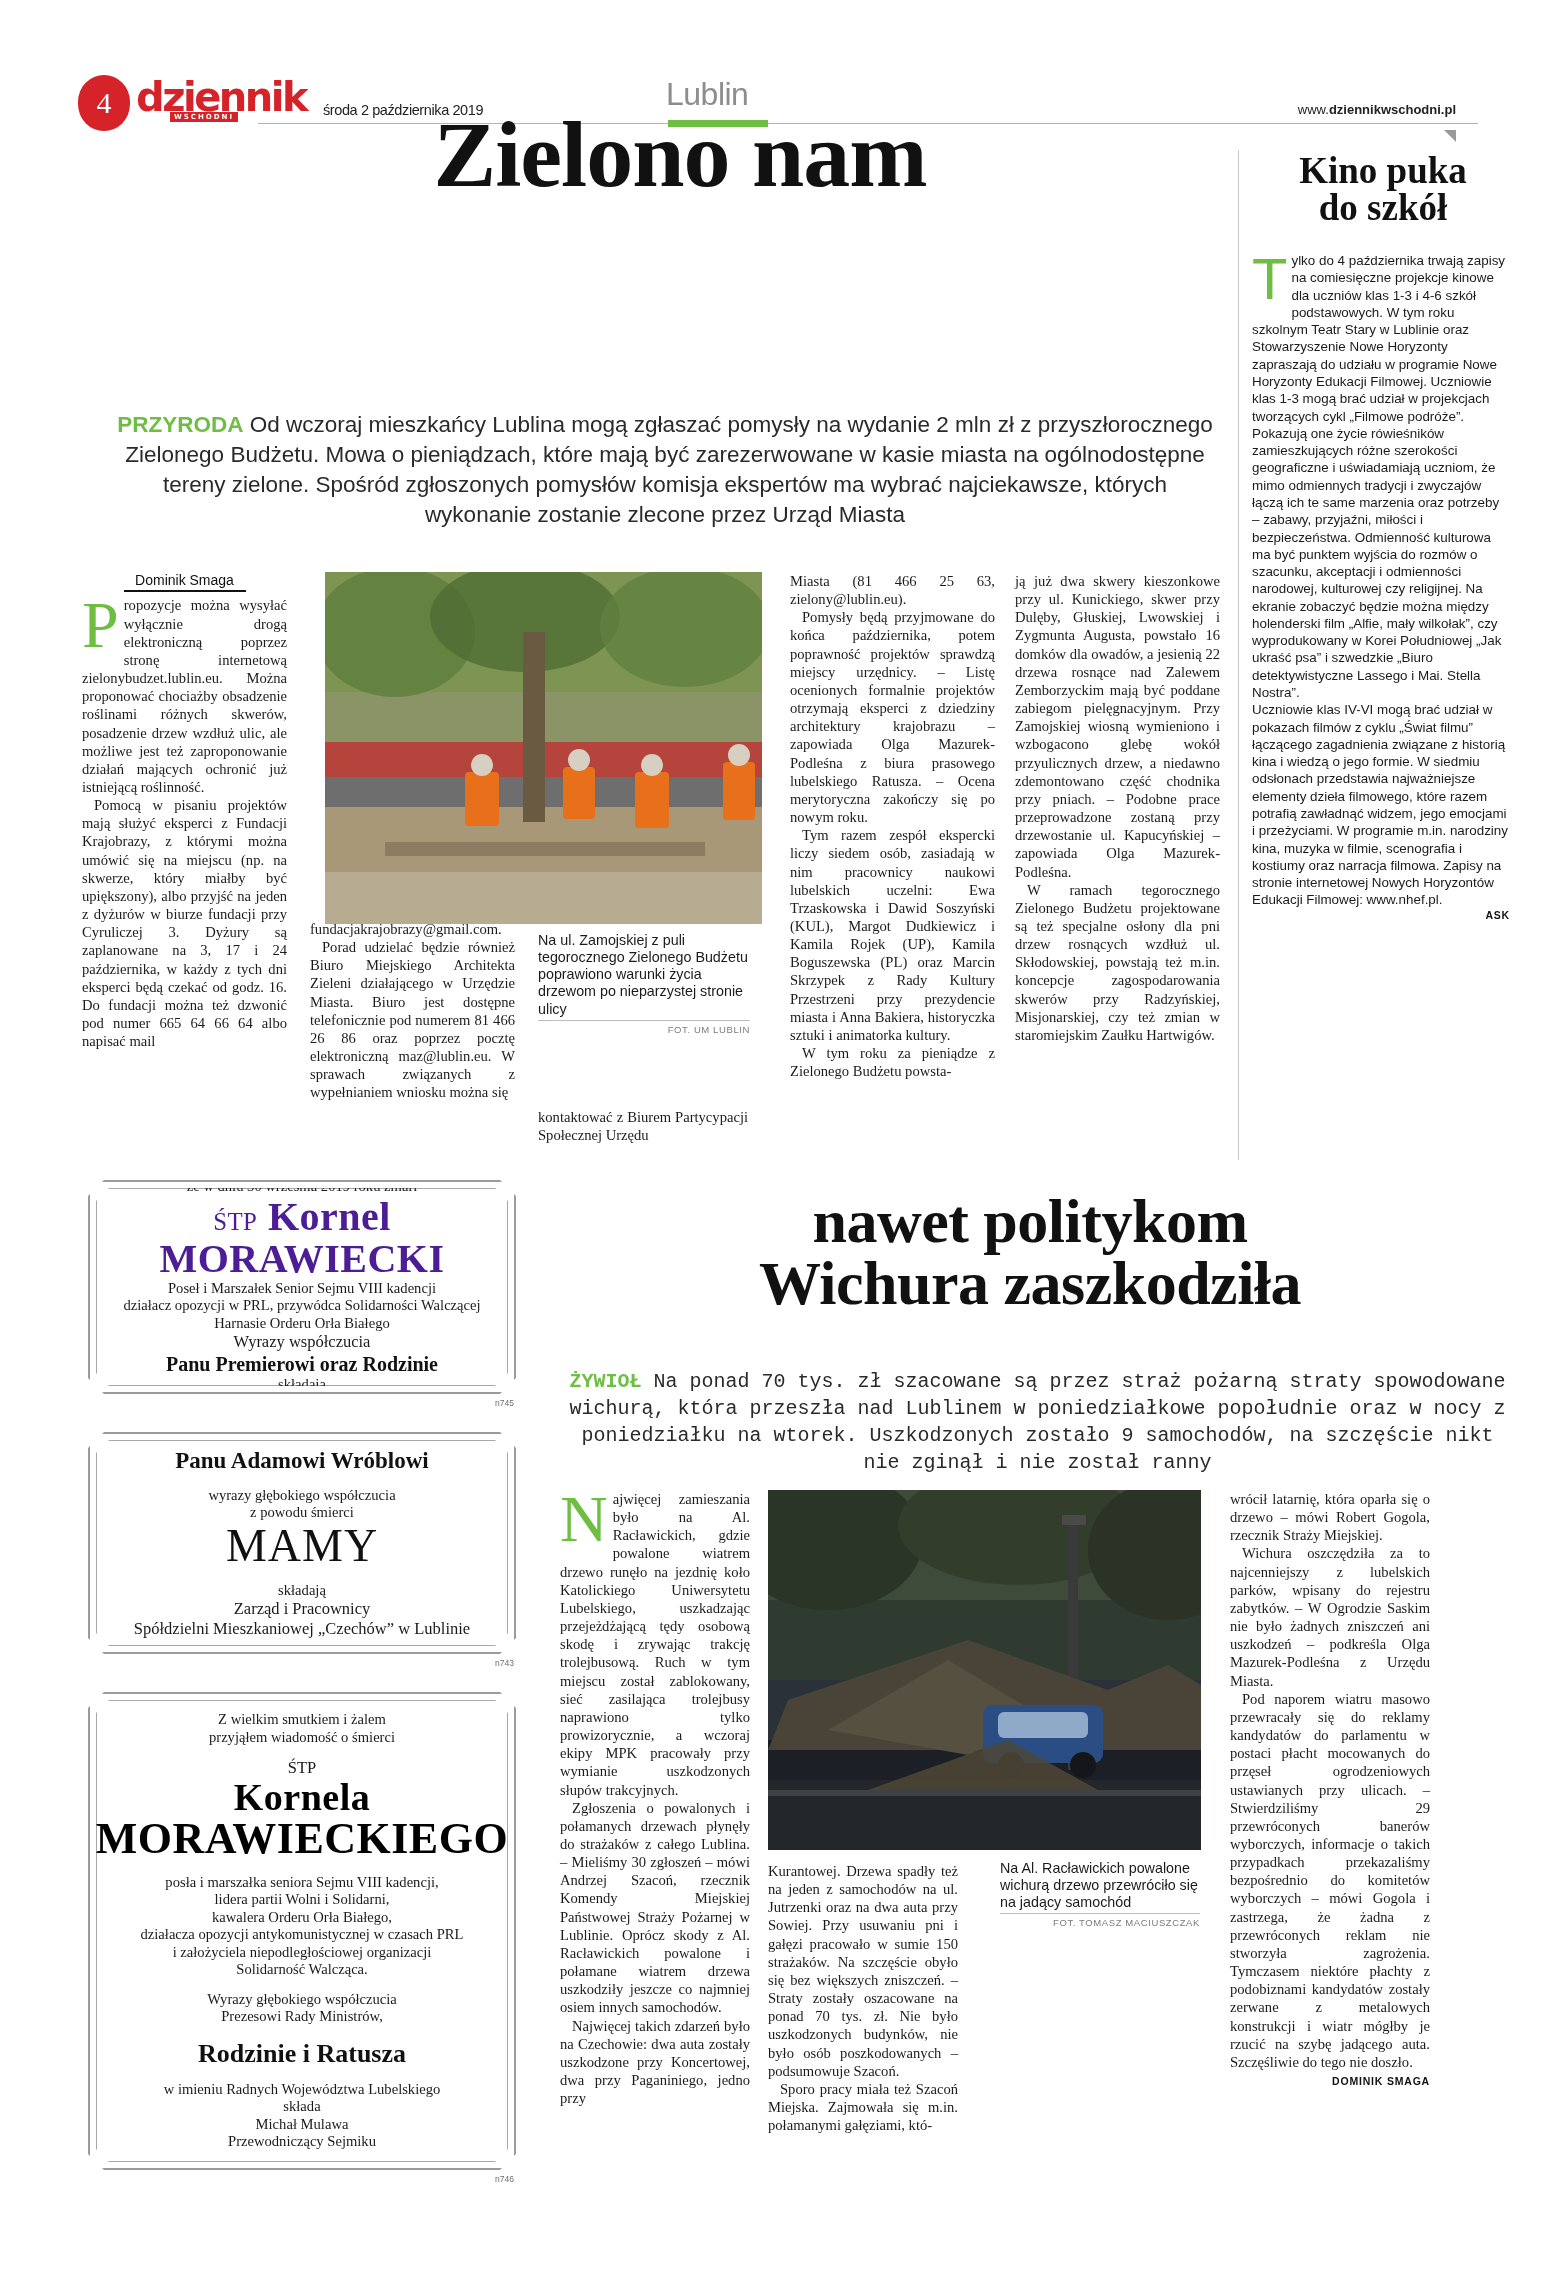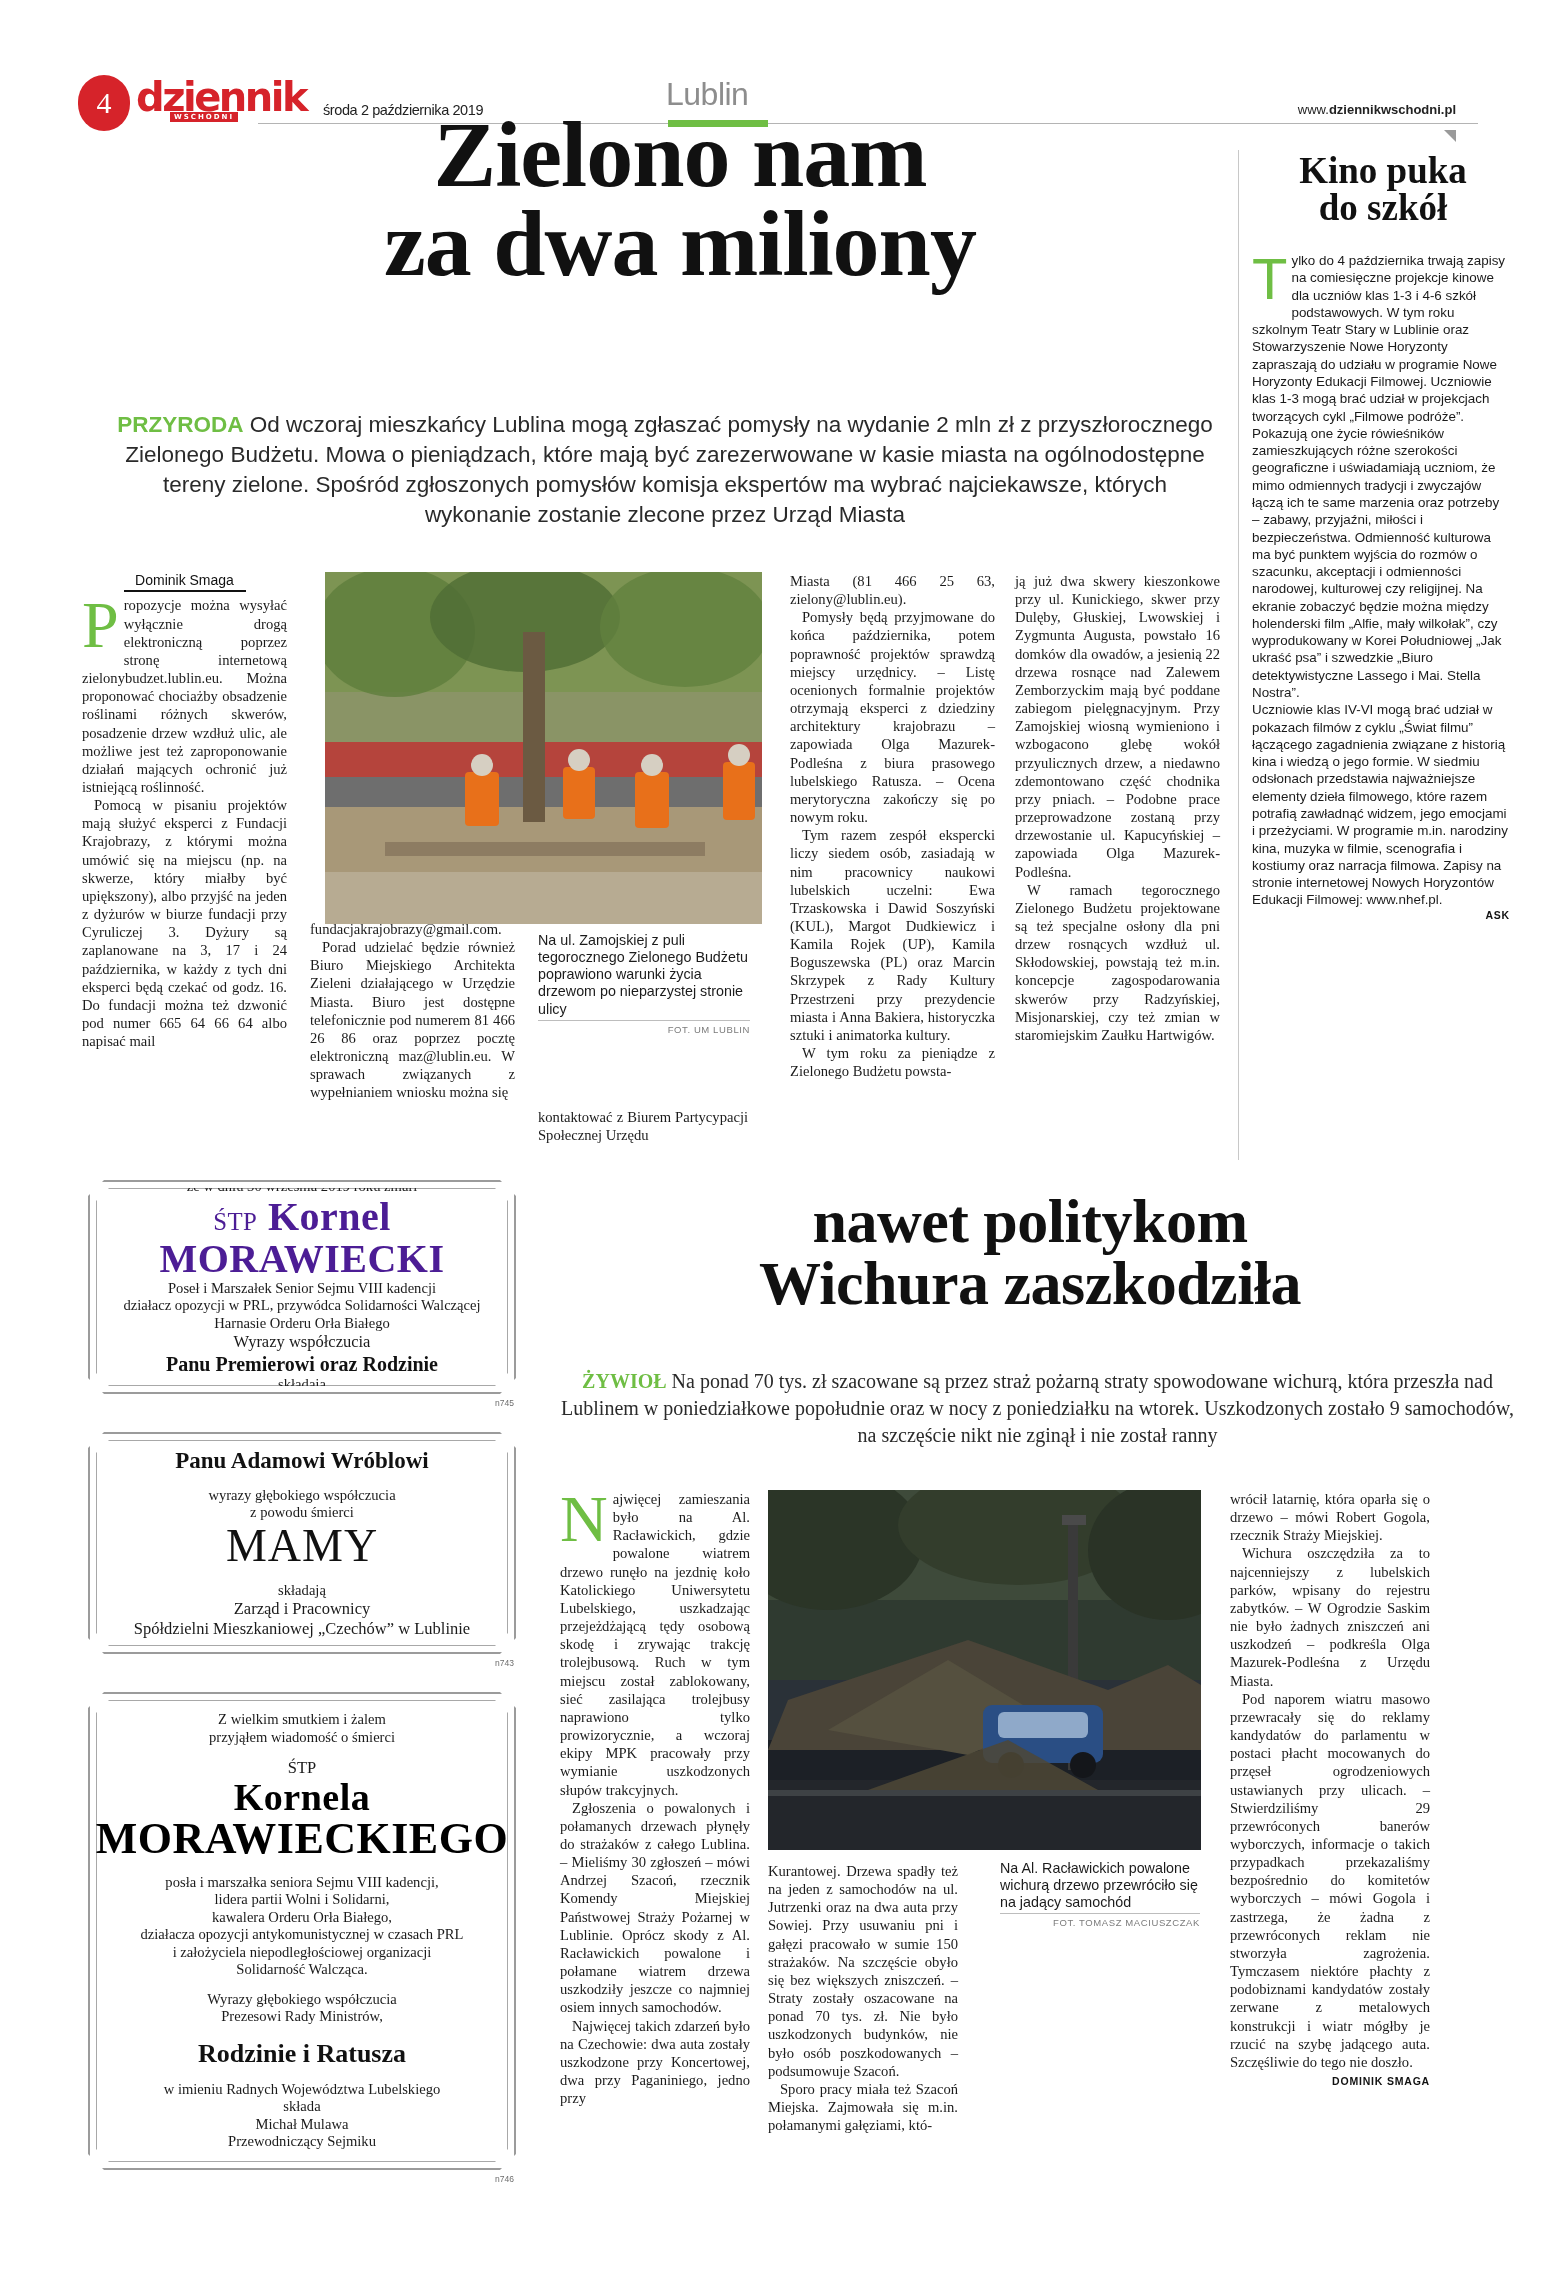--- a/index.html
+++ b/index.html
@@ -94,21 +94,21 @@
   .ob-mamy{font-family:"Liberation Serif",serif;font-size:46px;line-height:1.05;letter-spacing:1px;color:#111;}
   .ob-gap{height:12px;}
   .ob-ref{position:absolute;font-family:"Liberation Sans",sans-serif;font-size:8.5px;color:#6d6d6d;}
   .stp{font-size:0.62em;font-weight:normal;letter-spacing:0.5px;}
 
   
   .hl3{position:absolute;left:540px;top:1190px;width:980px;text-align:center;
      font-family:"Liberation Serif",serif;font-weight:bold;font-size:62px;line-height:1.0;
      letter-spacing:-0.5px;color:#111;}
   .lead2{position:absolute;left:560px;top:1368px;width:955px;text-align:center;
-     font-family:Liberation Serif, serif;font-size:20px;line-height:1.35;color:#2a2a2a;}
+     font-family:Liberation Mono, monospace;font-size:20px;line-height:1.35;color:#2a2a2a;}
 
   .endsig{position:absolute;font-family:"Liberation Sans",sans-serif;font-size:10.5px;
      font-weight:bold;letter-spacing:0.8px;color:#111;text-align:right;}
 </style>
 </head>
 <body>
 
 <div class="page">
 
   <div class="masthead">
@@ -126,21 +126,20 @@
     <div class="site-url">
       <span>www.</span><b>dziennikwschodni.pl</b>
       <svg class="url-corner" viewBox="0 0 12 12">
         <path d="M0 0 L12 0 L12 12 Z" fill="#9a9a9a"></path>
       </svg>
     </div>
   </div>
 
   <div class="hl1">
     <div>Zielono nam</div>
-    <div>za dwa miliony</div>
   </div>
 
   <div class="lead1">
     <span class="kicker">PRZYRODA</span><span> Od wczoraj mieszkańcy Lublina mogą zgłaszać pomysły na wydanie 2 mln zł z przyszłorocznego Zielonego Budżetu. Mowa o pieniądzach, które mają być zarezerwowane w kasie miasta na ogólnodostępne tereny zielone. Spośród zgłoszonych pomysłów komisja ekspertów ma wybrać najciekawsze, których wykonanie zostanie zlecone przez Urząd Miasta</span>
   </div>
 
   <div class="col" style="left:82px;top:572px;width:205px;">
     <div class="bylinewrap">
       <div class="byline">Dominik Smaga</div>
     </div>

